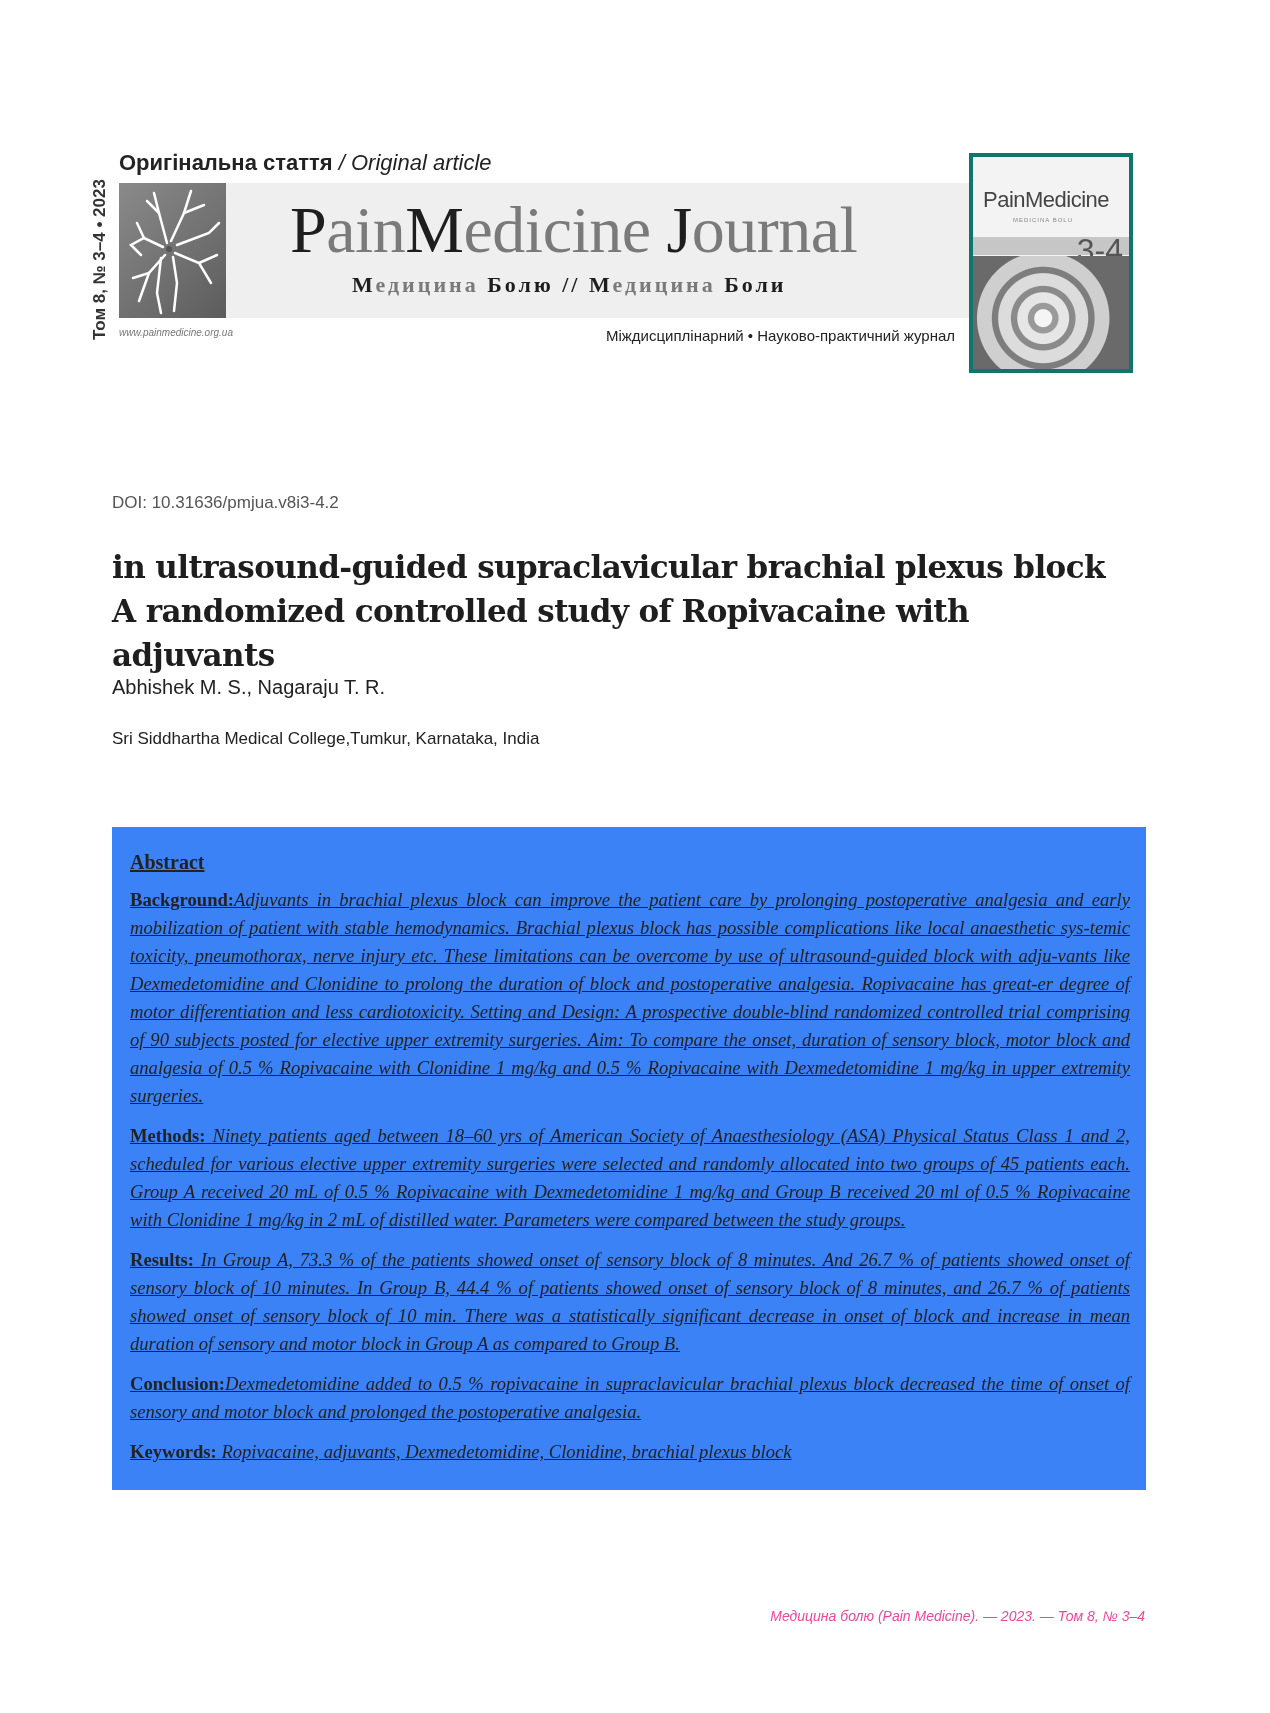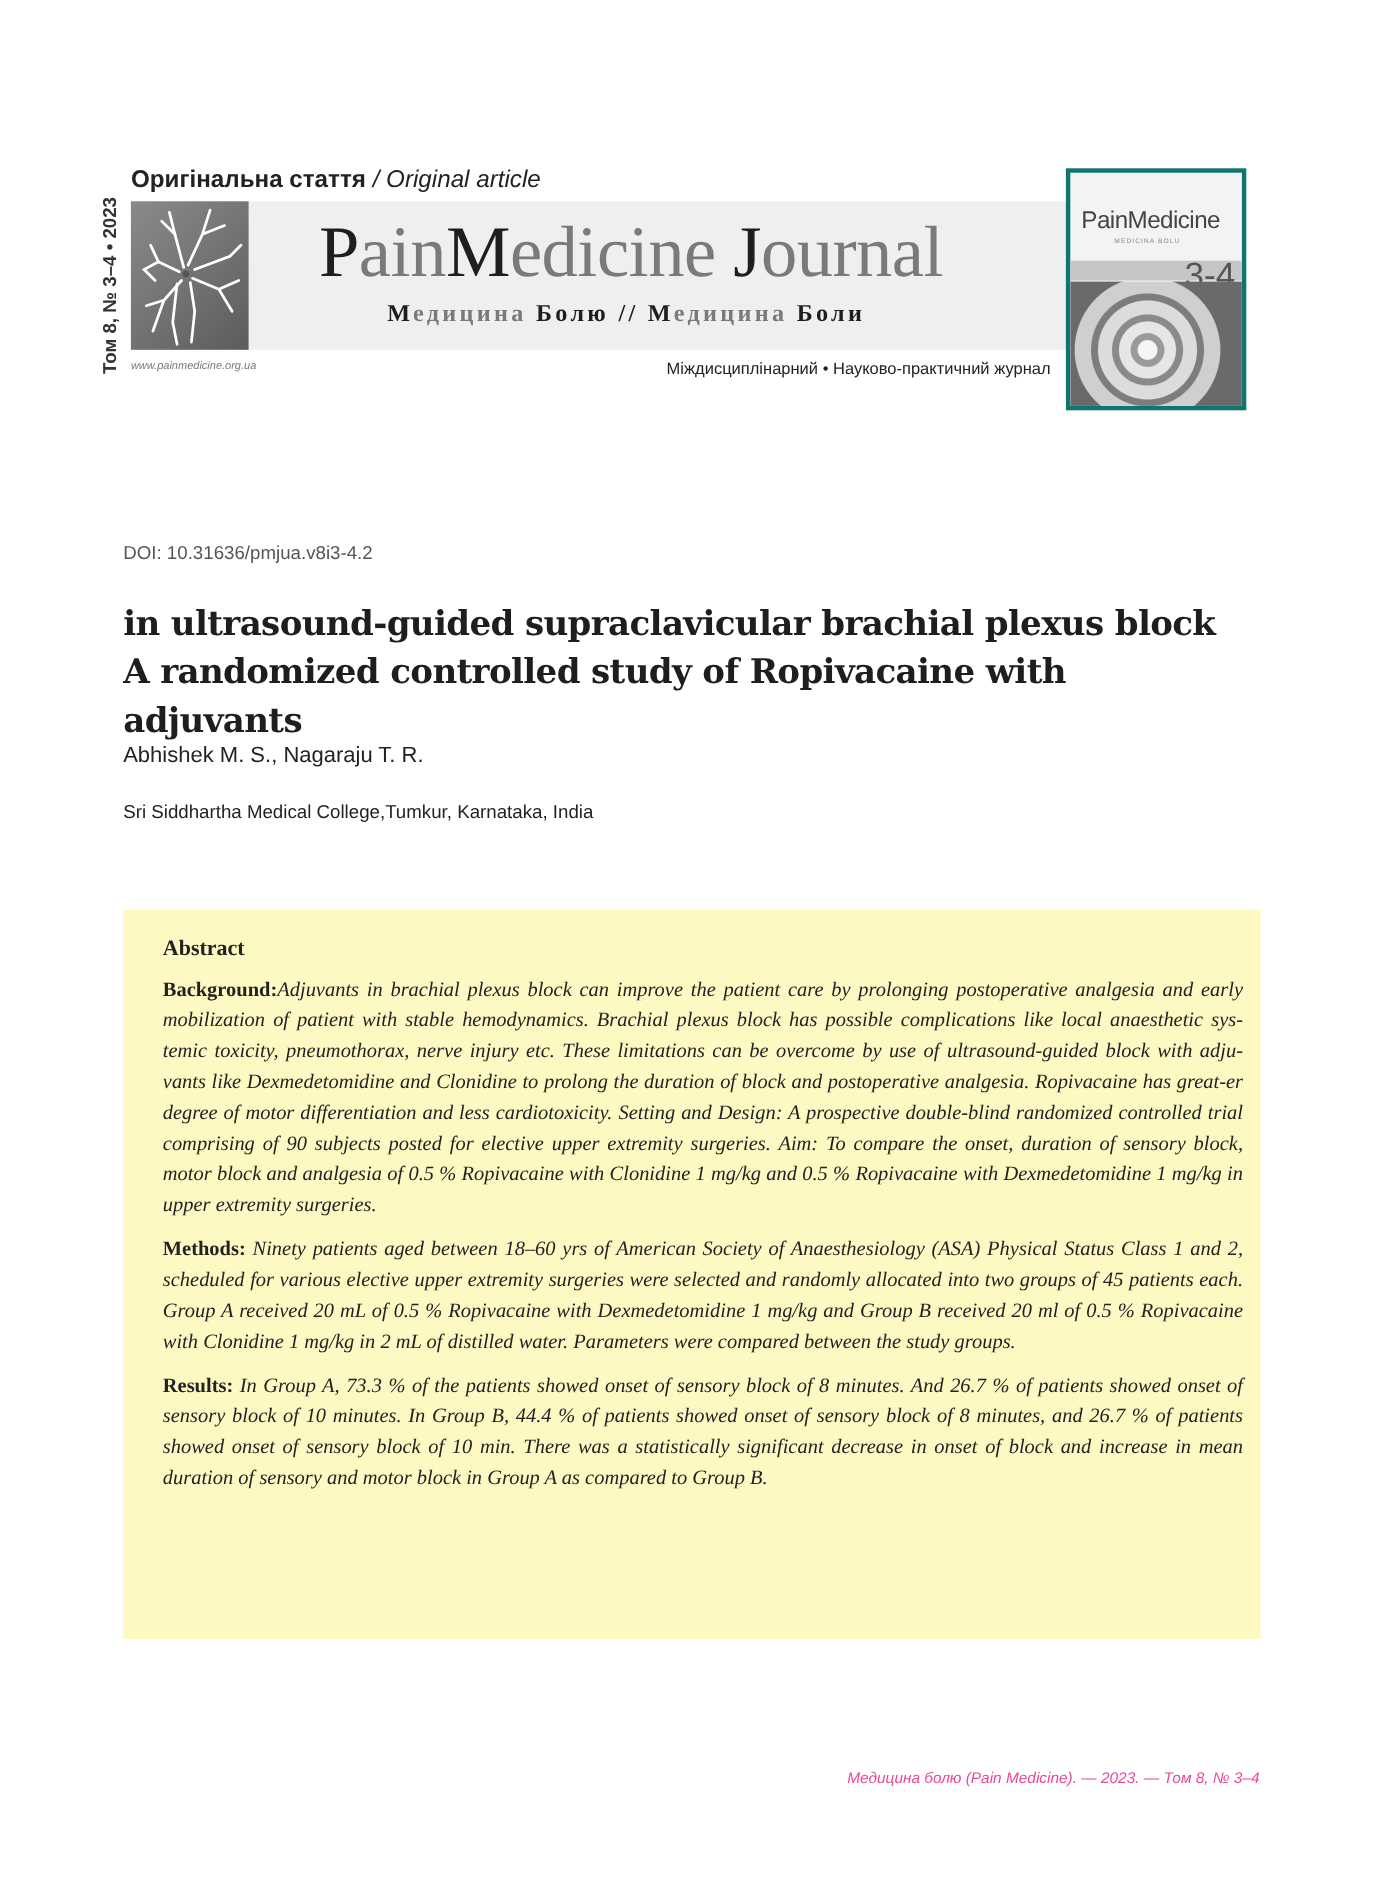--- a/index.html
+++ b/index.html
@@ -52,23 +52,23 @@
   .doi { left: 112px; top: 493px; font-size: 17px; color: #555; white-space: nowrap; }
   .title {
     left: 112px; top: 545px; width: 1000px; font-family: "DejaVu Serif", serif; font-weight: bold;
     font-size: 31px; line-height: 44px; color: #1e1e1e; letter-spacing: -0.6px;
   }
   .authors { left: 112px; top: 676px; font-size: 20px; color: #222; white-space: nowrap; }
   .affiliation { left: 112px; top: 729px; font-size: 17px; color: #222; white-space: nowrap; }
 
   
   .abstract-box {
-    left: 112px; top: 827px; width: 1034px; height: 663px; background: #fef9c3;
-    box-sizing: border-box; padding: 24px 16px 0 36px;
-    font-family: "Liberation Serif", serif; color: #222;
+    left: 112px; top: 827px; width: 1034px; height: 663px; background: #3b82f6;
+    box-sizing: border-box; padding: 24px 16px 0 18px;
+    font-family: "Liberation Serif", serif; color: #222; text-decoration: underline;
   }
   .abstract-heading { font-weight: bold; font-size: 20px; margin: 0 0 12px 0; }
   .abstract-para { font-size: 18.6px; line-height: 28px; margin: 0 0 12px 0; text-align: justify; }
   .abstract-para .lbl { font-weight: bold; font-style: normal; }
   .abstract-para .txt { font-style: italic; }
 
   .footer { right: 125px; top: 1608px; font-size: 14px; color: #ec4899; font-style: italic; white-space: nowrap; }
 </style>
 </head>
 <body>
@@ -136,15 +136,21 @@
 
   <p class="abstract-para">
     <span class="lbl">Background:</span><span class="txt">Adjuvants in brachial plexus block can improve the patient care by prolonging postoperative analgesia and early mobilization of patient with stable hemodynamics. Brachial plexus block has possible complications like local anaesthetic sys-temic toxicity, pneumothorax, nerve injury etc. These limitations can be overcome by use of ultrasound-guided block with adju-vants like Dexmedetomidine and Clonidine to prolong the duration of block and postoperative analgesia. Ropivacaine has great-er degree of motor differentiation and less cardiotoxicity. Setting and Design: A prospective double-blind randomized controlled trial comprising of 90 subjects posted for elective upper extremity surgeries. Aim: To compare the onset, duration of sensory block, motor block and analgesia of 0.5 % Ropivacaine with Clonidine 1 mg/kg and 0.5 % Ropivacaine with Dexmedetomidine 1 mg/kg in upper extremity surgeries.</span>
   </p>
   <p class="abstract-para">
     <span class="lbl">Methods:</span> <span class="txt">Ninety patients aged between 18–60 yrs of American Society of Anaesthesiology (ASA) Physical Status Class 1 and 2, scheduled for various elective upper extremity surgeries were selected and randomly allocated into two groups of 45 patients each. Group A received 20 mL of 0.5 % Ropivacaine with Dexmedetomidine 1 mg/kg and Group B received 20 ml of 0.5 % Ropivacaine with Clonidine 1 mg/kg in 2 mL of distilled water. Parameters were compared between the study groups.</span>
   </p>
   <p class="abstract-para">
     <span class="lbl">Results:</span> <span class="txt">In Group A, 73.3 % of the patients showed onset of sensory block of 8 minutes. And 26.7 % of patients showed onset of sensory block of 10 minutes. In Group B, 44.4 % of patients showed onset of sensory block of 8 minutes, and 26.7 % of patients showed onset of sensory block of 10 min. There was a statistically significant decrease in onset of block and increase in mean duration of sensory and motor block in Group A as compared to Group B.</span>
   </p>
+  <p class="abstract-para">
+    <span class="lbl">Conclusion:</span><span class="txt">Dexmedetomidine added to 0.5 % ropivacaine in supraclavicular brachial plexus block decreased the time of onset of sensory and motor block and prolonged the postoperative analgesia.</span>
+  </p>
+  <p class="abstract-para">
+    <span class="lbl">Keywords:</span> <span class="txt">Ropivacaine, adjuvants, Dexmedetomidine, Clonidine, brachial plexus block</span>
+  </p>
 </div>
 
 <div class="abs footer">Медицина болю (Pain Medicine). — 2023. — Том 8, № 3–4</div>
 
 </body></html>

